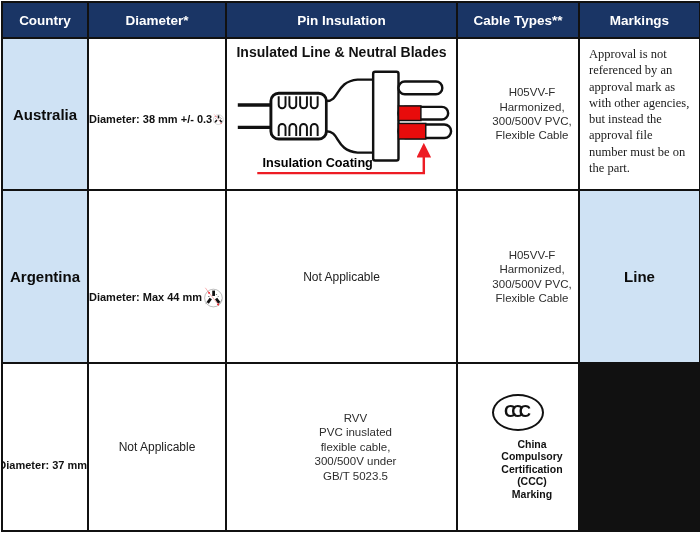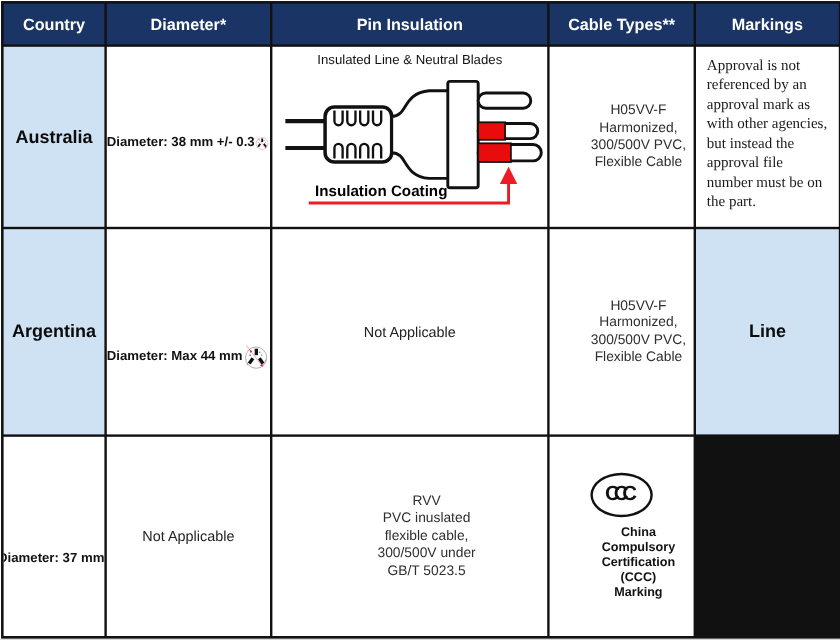--- a/index.html
+++ b/index.html
@@ -28,21 +28,21 @@
     background:#cfe2f4; font-weight:bold; font-size:15px; color:#0b0b0b;
     display:flex; align-items:center; justify-content:center; text-align:center;
   }
   .dia { display:flex; flex-direction:row; align-items:center; padding-top:9px; }
   .dia-label { font-weight:bold; font-size:11px; white-space:nowrap; }
   .center-cell { display:flex; align-items:center; justify-content:center; text-align:center; }
   .pre { white-space:pre-line;padding-left:28px; }
   .cable { font-size:11.5px; color:#2e2e2e; line-height:1.25; }
   .na { font-size:12px; color:#222; }
   .pincol { display:flex; flex-direction:column; align-items:center; }
-  .ins-top-label { font-weight:normal; font-size:11px; margin-top:5px; }
+  .ins-top-label { font-weight:bold; font-size:14px; margin-top:5px; }
   .approval {
     font-family:"Liberation Serif", serif; font-size:12.5px; line-height:1.3;
     padding:7px 8px 0 9px; color:#1a1a1a;
   }
   .marks { display:flex; flex-direction:column; align-items:center; justify-content:center;
            gap:5px; padding:4px 2px; height:100%; }
   .mark-label { font-weight:bold; font-size:10.5px; text-align:center; line-height:1.2; }
   .iram {
     width:38px; height:38px; border-radius:50%; background:#111; color:#fff;
     display:flex; align-items:center; justify-content:center;

